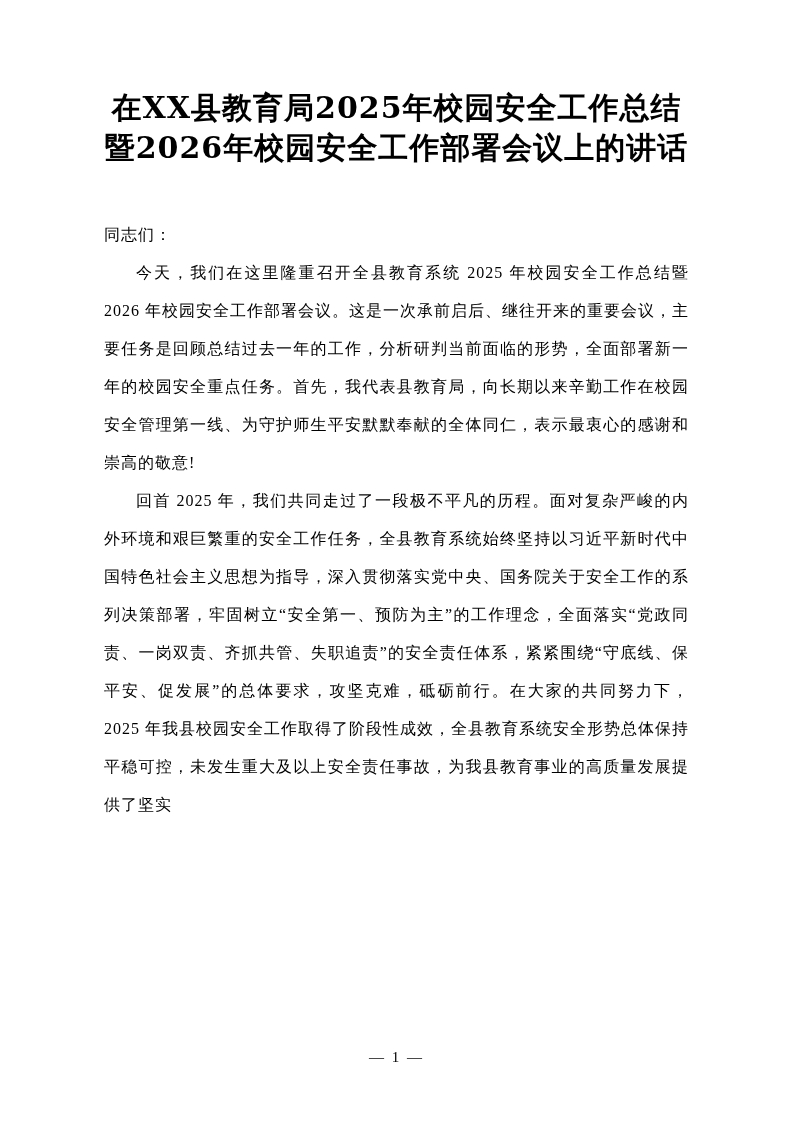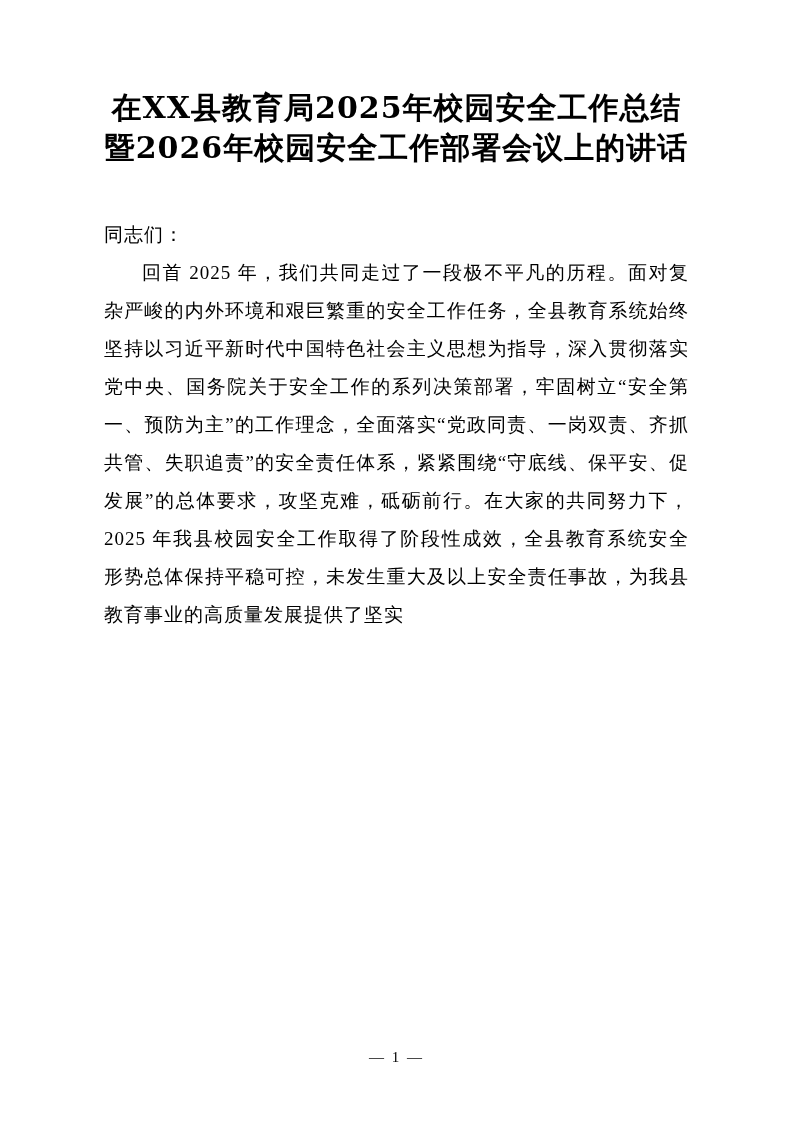--- a/index.html
+++ b/index.html
@@ -23,21 +23,21 @@
     margin: 0 0 48px 0;
     font-size: 30px;
     font-weight: bold;
     line-height: 40px;
     text-align: center;
     letter-spacing: 1px;
     font-family: "DejaVu Serif", "Liberation Serif", serif;
   }
   .doc-body p {
     margin: 0;
-    font-size: 19px;
+    font-size: 16px;
     line-height: 38px;
     letter-spacing: 1px;
     text-align: justify;
     text-justify: inter-character;
   }
   .indent {
     text-indent: 2em;
   }
   .page-footer {
     position: absolute;
@@ -54,19 +54,20 @@
 <body>
 
 <div class="page">
 
   <h1 class="doc-title">在XX县教育局2025年校园安全工作总结暨2026年校园安全工作部署会议上的讲话</h1>
 
   <div class="doc-body">
     <p>同志们：</p>
 
 
+    <p class="indent">今天，我们在这里隆重召开全县教育系统 2025 年校园安全工作总结暨 2026 年校园安全工作部署会议。这是一次承前启后、继往开来的重要会议，主要任务是回顾总结过去一年的工作，分析研判当前面临的形势，全面部署新一年的校园安全重点任务。首先，我代表县教育局，向长期以来辛勤工作在校园安全管理第一线、为守护师生平安默默奉献的全体同仁，表示最衷心的感谢和崇高的敬意!</p>
 
     <p class="indent">回首 2025 年，我们共同走过了一段极不平凡的历程。面对复杂严峻的内外环境和艰巨繁重的安全工作任务，全县教育系统始终坚持以习近平新时代中国特色社会主义思想为指导，深入贯彻落实党中央、国务院关于安全工作的系列决策部署，牢固树立“安全第一、预防为主”的工作理念，全面落实“党政同责、一岗双责、齐抓共管、失职追责”的安全责任体系，紧紧围绕“守底线、保平安、促发展”的总体要求，攻坚克难，砥砺前行。在大家的共同努力下，2025 年我县校园安全工作取得了阶段性成效，全县教育系统安全形势总体保持平稳可控，未发生重大及以上安全责任事故，为我县教育事业的高质量发展提供了坚实</p>
   </div>
 
   <div class="page-footer">— 1 —</div>
 
 </div>
 
 </body></html>

